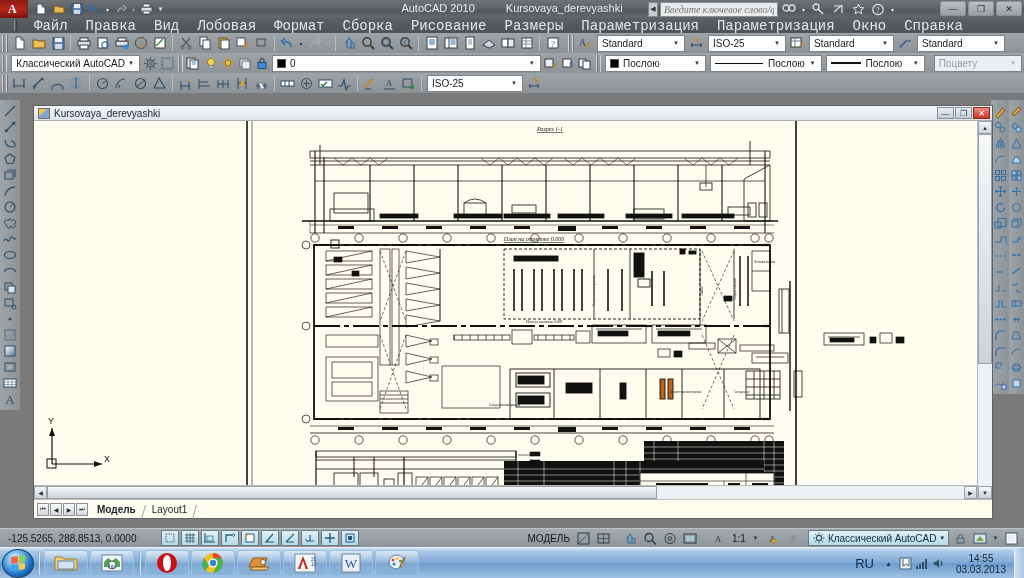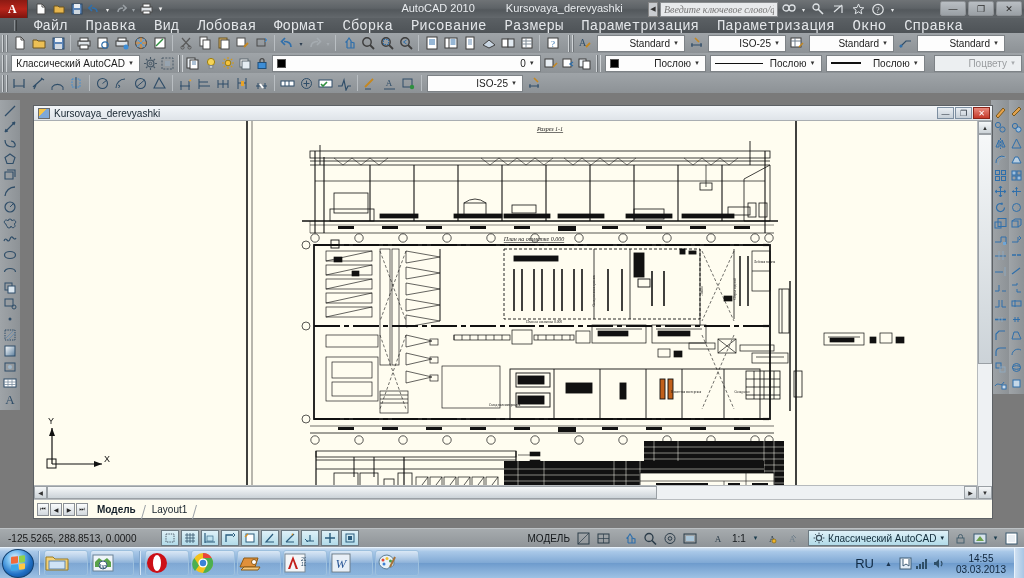--- a/index.html
+++ b/index.html
@@ -85,21 +85,21 @@
     width:19px; height:18px; display:flex; align-items:center; justify-content:center;
     font-size:11px; color:#2d3e50;
   }
   .tbtn svg { display:block; }
   .tsep { width:1px; height:16px; background:#6d7276; margin:0 3px; border-right:1px solid #b9bec2;}
   .combo {
     height:17px; background:#fdfdfd; border:1px solid #7d8286;
     display:flex; align-items:center; padding:0 2px 0 4px; font-size:10px; color:#1b1b1b;
     position:relative; margin:0 2px;
   }
-  .combo .cap { flex:1; overflow:hidden; white-space:nowrap;text-align:right; }
+  .combo .cap { flex:1; overflow:hidden; white-space:nowrap; }
   .combo .arr {
     width:12px; height:15px; display:flex;align-items:center;justify-content:center;
     font-size:7px; color:#333;
   }
   .combo.disabled { background:#eceff1; color:#9a9da0; }
   .swatch { width:9px; height:9px; background:#000; margin-right:4px; border:1px solid #555;}
   .lineimg { width:48px; height:1px; background:#111; margin-right:5px; }
 
   
   .dwgwin {
@@ -182,21 +182,21 @@
     width:32px;height:29px; margin-left:2px; border-radius:50%;
     background: radial-gradient(circle at 40% 32%, #eaf6ff 0%, #6fb8ee 32%, #1f6fc4 62%, #0b3e7e 100%);
     border:1px solid #12406f; display:flex;align-items:center;justify-content:center;
   }
   .orb-flag { width:14px;height:14px; display:grid; grid-template-columns:1fr 1fr; grid-template-rows:1fr 1fr; gap:1px; transform:skewY(-8deg);}
   .orb-flag i { display:block; border-radius:1px; }
   .tbdiv { width:1px; height:24px; background:#86a9cd; margin:0 4px; box-shadow:1px 0 0 #d6e6f5;}
   .tbitem {
     width:44px; height:26px; margin:0 1px; border:1px solid #9dc0de; border-radius:3px;
     background: linear-gradient(to bottom, rgba(255,255,255,.55), rgba(255,255,255,.12) 48%, rgba(120,170,215,.35));
-    display:flex; align-items:center; font-style:italic;
+    display:flex; align-items:center; justify-content:center;
   }
   .tray { position:absolute; right:0; top:0; height:31px; display:flex; align-items:center; }
   .tray .ru { font-size:13px; color:#102a44; padding:0 6px; }
   .tray .ti { width:17px;height:20px; display:flex;align-items:center;justify-content:center; font-size:11px; color:#1b3550; }
   .clock { text-align:center; font-size:10px; color:#10263c; line-height:11px; padding:0 8px; }
   .showdesk { width:10px; height:31px; background:linear-gradient(to right,#cfe0f2,#a8c6e4); border-left:1px solid #e8f2fb; }
 
   
   .cadsvg { position:absolute; left:0; top:0; }
   .sheetpaper { fill:#fffdf0; }

